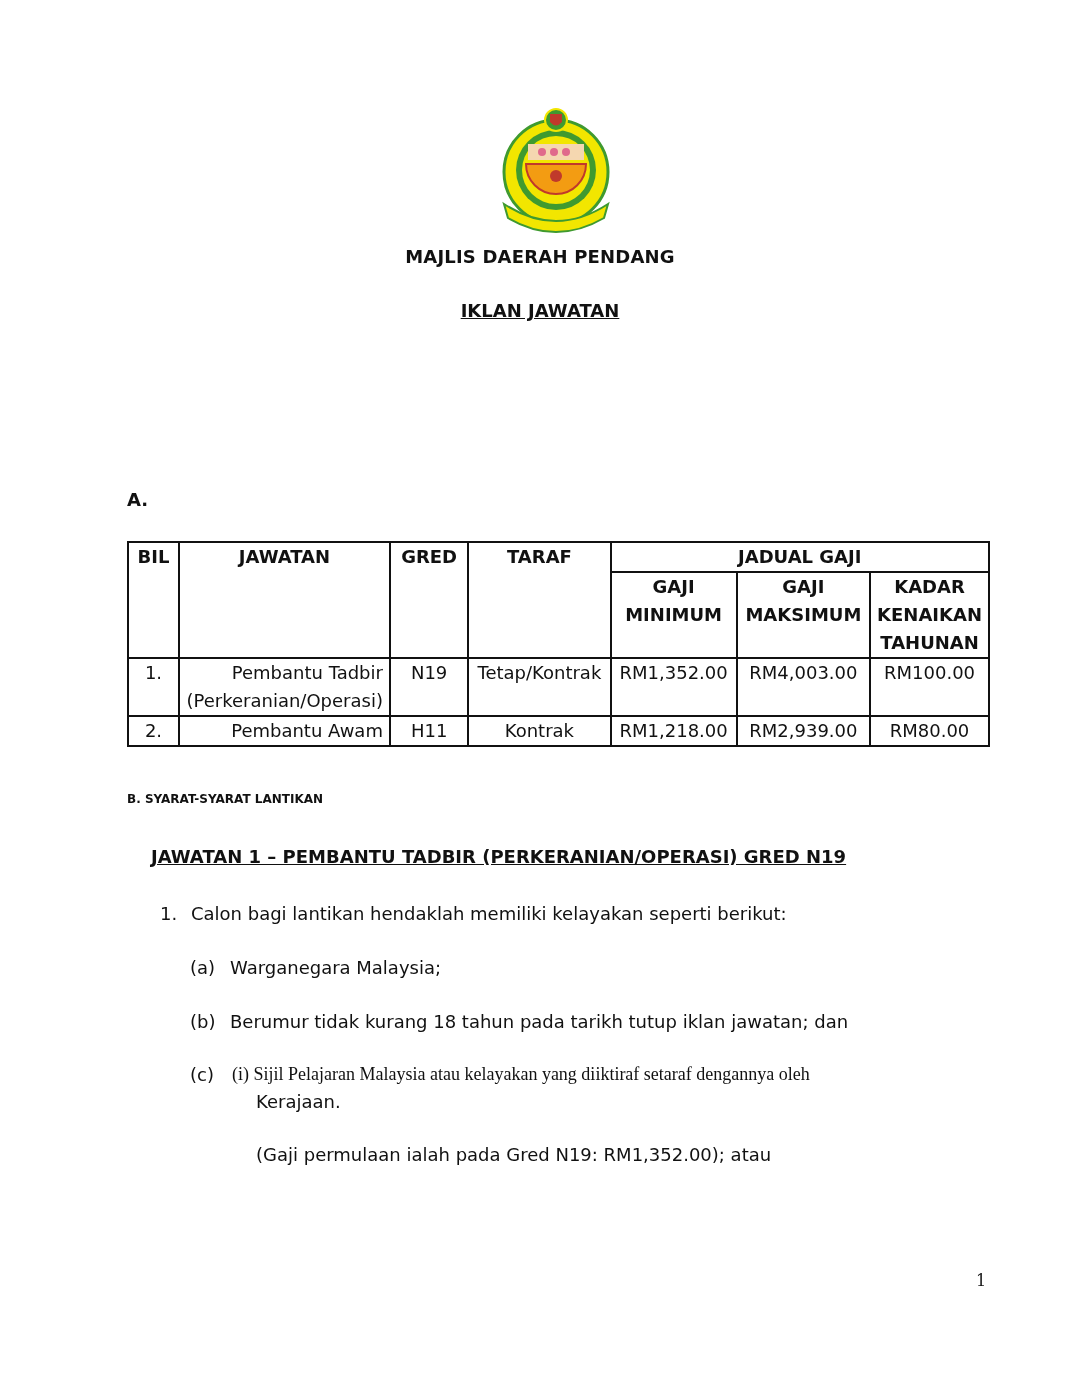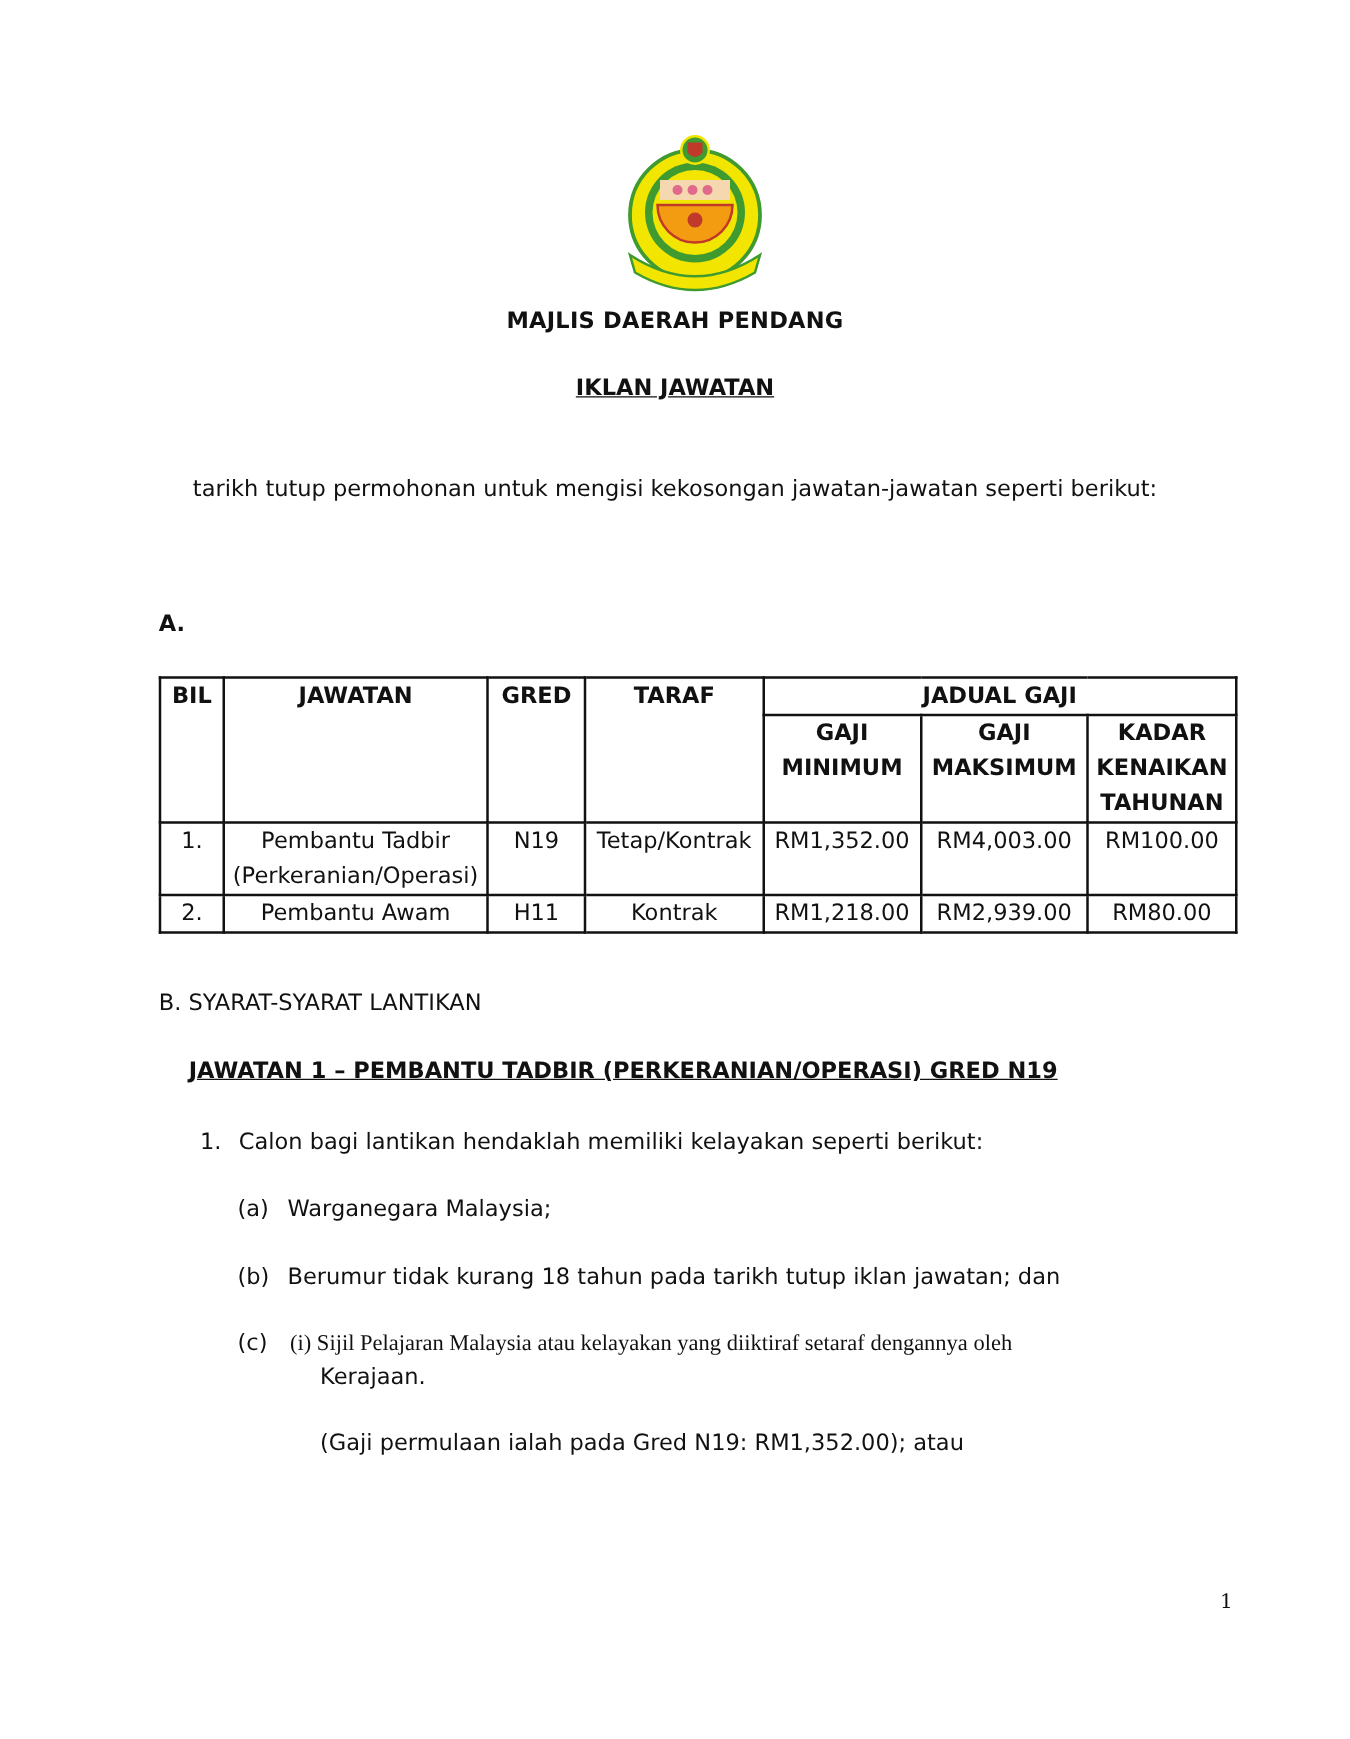--- a/index.html
+++ b/index.html
@@ -13,22 +13,22 @@
   .title { top: 300px; font-weight: bold; font-size: 18px; text-decoration: underline; }
   .intro { top: 378px; font-size: 18px; line-height: 27px; left: 120px; width: 840px; }
   .sec-a { position: absolute; left: 127px; top: 489px; font-weight: bold; font-size: 18px; }
   table.gaji {
     position: absolute; left: 127px; top: 541px; width: 863px;
     border-collapse: collapse; font-size: 18px;
   }
   table.gaji td, table.gaji th { border: 2px solid #111; padding: 0 6px; vertical-align: top; line-height: 28px; }
   table.gaji th { font-weight: bold; text-align: center; border-radius: 25px; }
   table.gaji td { text-align: center; }
-  table.gaji td.left { text-align: center; }
-  .sec-b { position: absolute; left: 127px; top: 792px; font-weight: normal; font-size: 18px; }
+  table.gaji td.left { text-align: right; }
+  .sec-b { position: absolute; left: 127px; top: 792px; font-weight: bold; font-size: 12px; }
   .jaw1 { position: absolute; left: 151px; top: 846px; font-weight: bold; font-size: 18px; text-decoration: underline; }
   .p { position: absolute; font-size: 18px; line-height: 27px; }
   .pageno { position: absolute; left: 976px; top: 1271px; font-family: "DejaVu Serif", serif; font-size: 16px; }
 </style>
 </head>
 <body>
 
 <svg class="logo" viewBox="0 0 112 126">
   <ellipse cx="56" cy="64" rx="52" ry="52" fill="#f2e600" stroke="#3f9a2f" stroke-width="3"></ellipse>
   <ellipse cx="56" cy="62" rx="40" ry="40" fill="#3f9a2f"></ellipse>
@@ -41,21 +41,20 @@
   <circle cx="56" cy="68" r="6" fill="#c0392b"></circle>
   <circle cx="56" cy="12" r="11" fill="#3f9a2f" stroke="#f2e600" stroke-width="2"></circle>
   <path d="M50 6 h12 v8 q-6 7 -12 0 z" fill="#c0392b"></path>
   <path d="M4 96 Q56 130 108 96 L104 110 Q56 138 8 110 Z" fill="#f2e600" stroke="#3f9a2f" stroke-width="2"></path>
 </svg>
 
 <div class="center org">MAJLIS DAERAH PENDANG</div>
 <div class="center title">IKLAN JAWATAN</div>
 
 <div class="center intro">
-  <div>tarikh tutup permohonan untuk mengisi kekosongan jawatan-jawatan seperti berikut:</div>
 </div>
 
 <div class="sec-a">A.</div>
 
 <table class="gaji">
   <colgroup>
     <col style="width:52px">
       <col style="width:211px">
       <col style="width:80px">
       <col style="width:143px">

